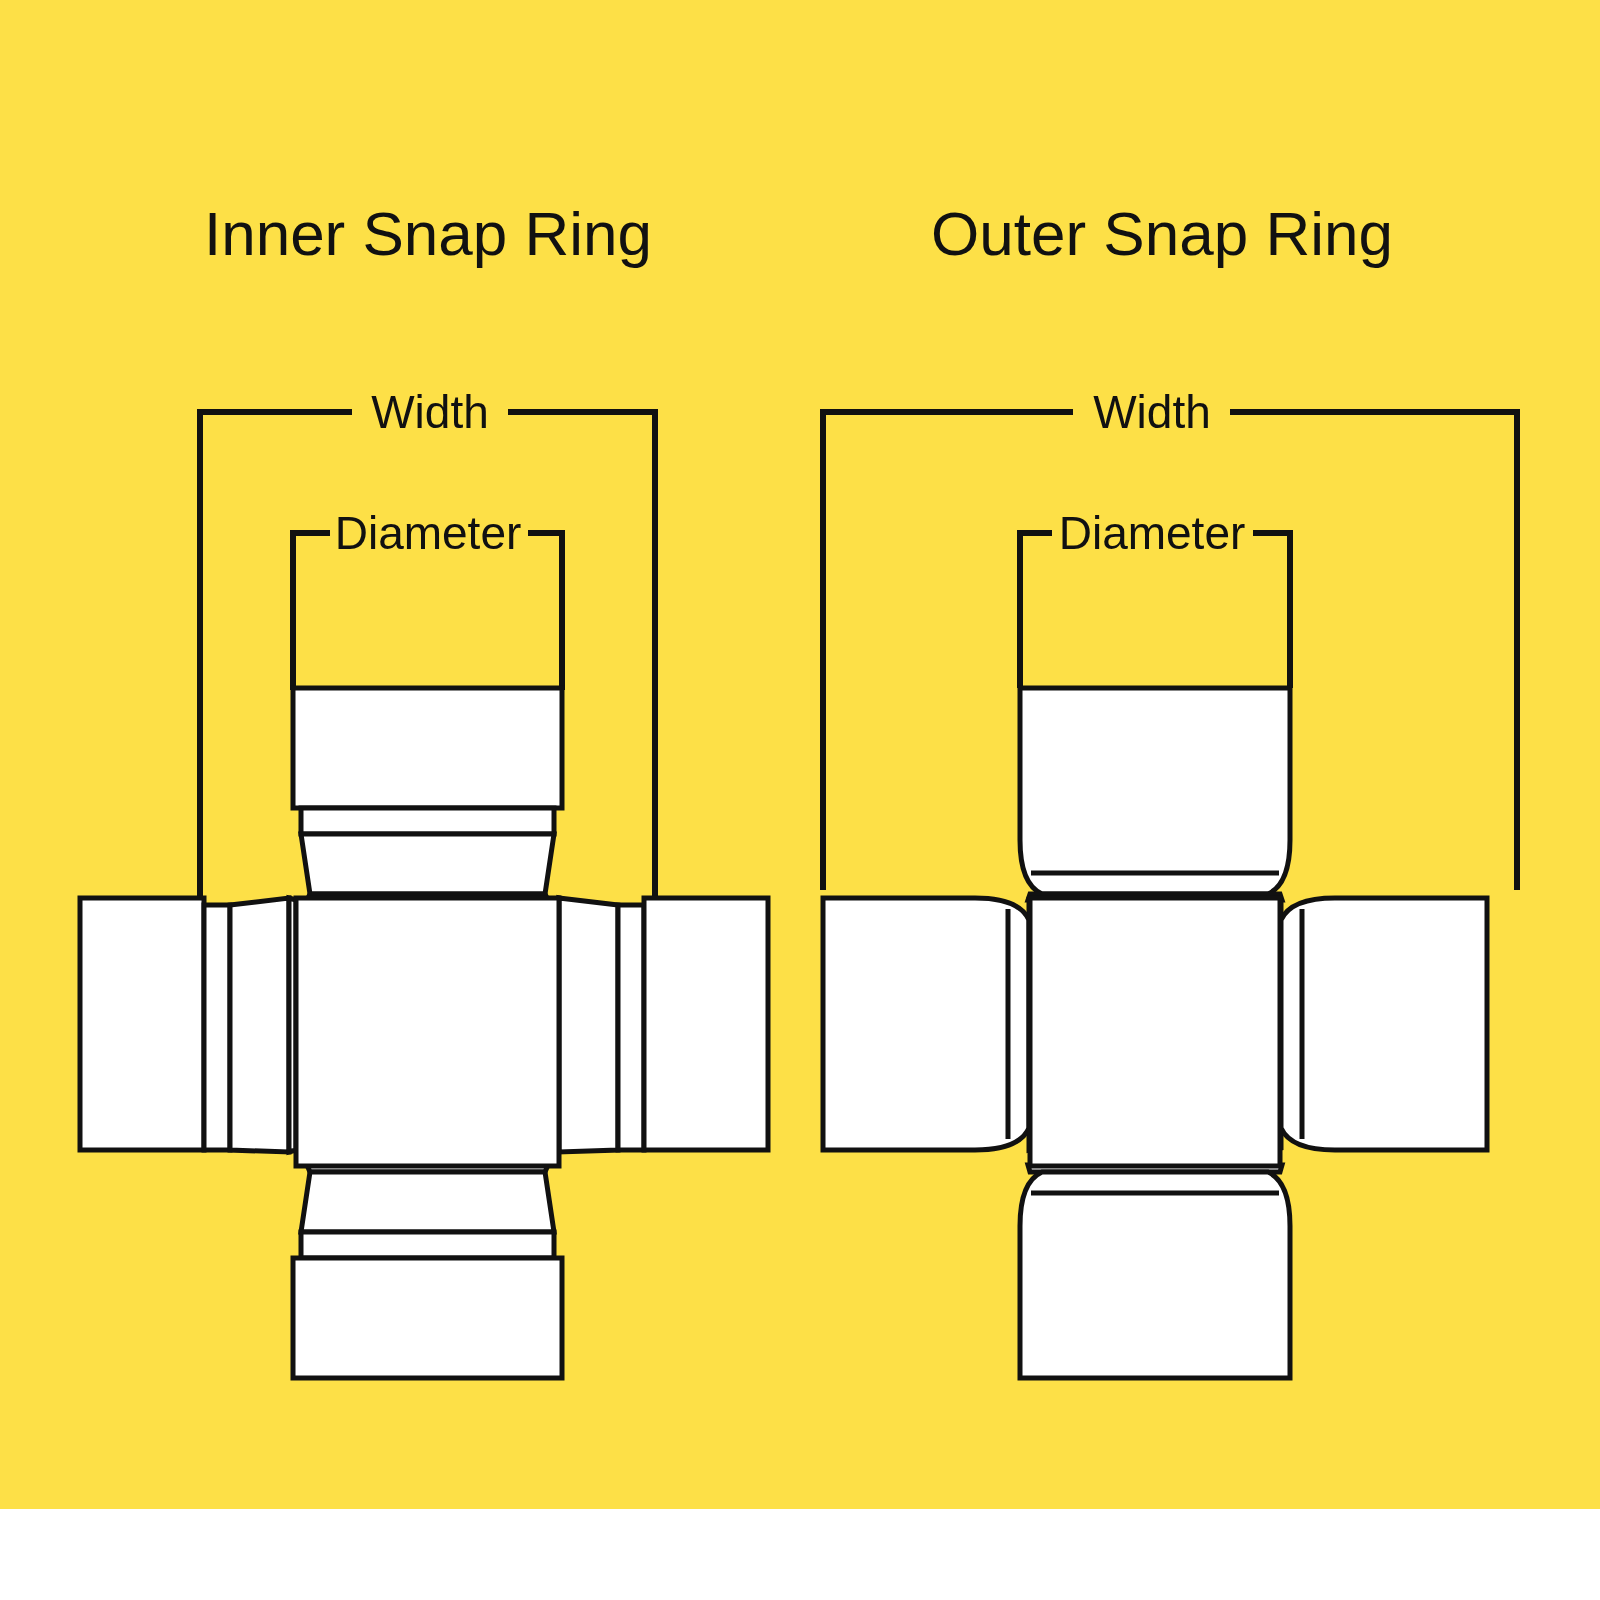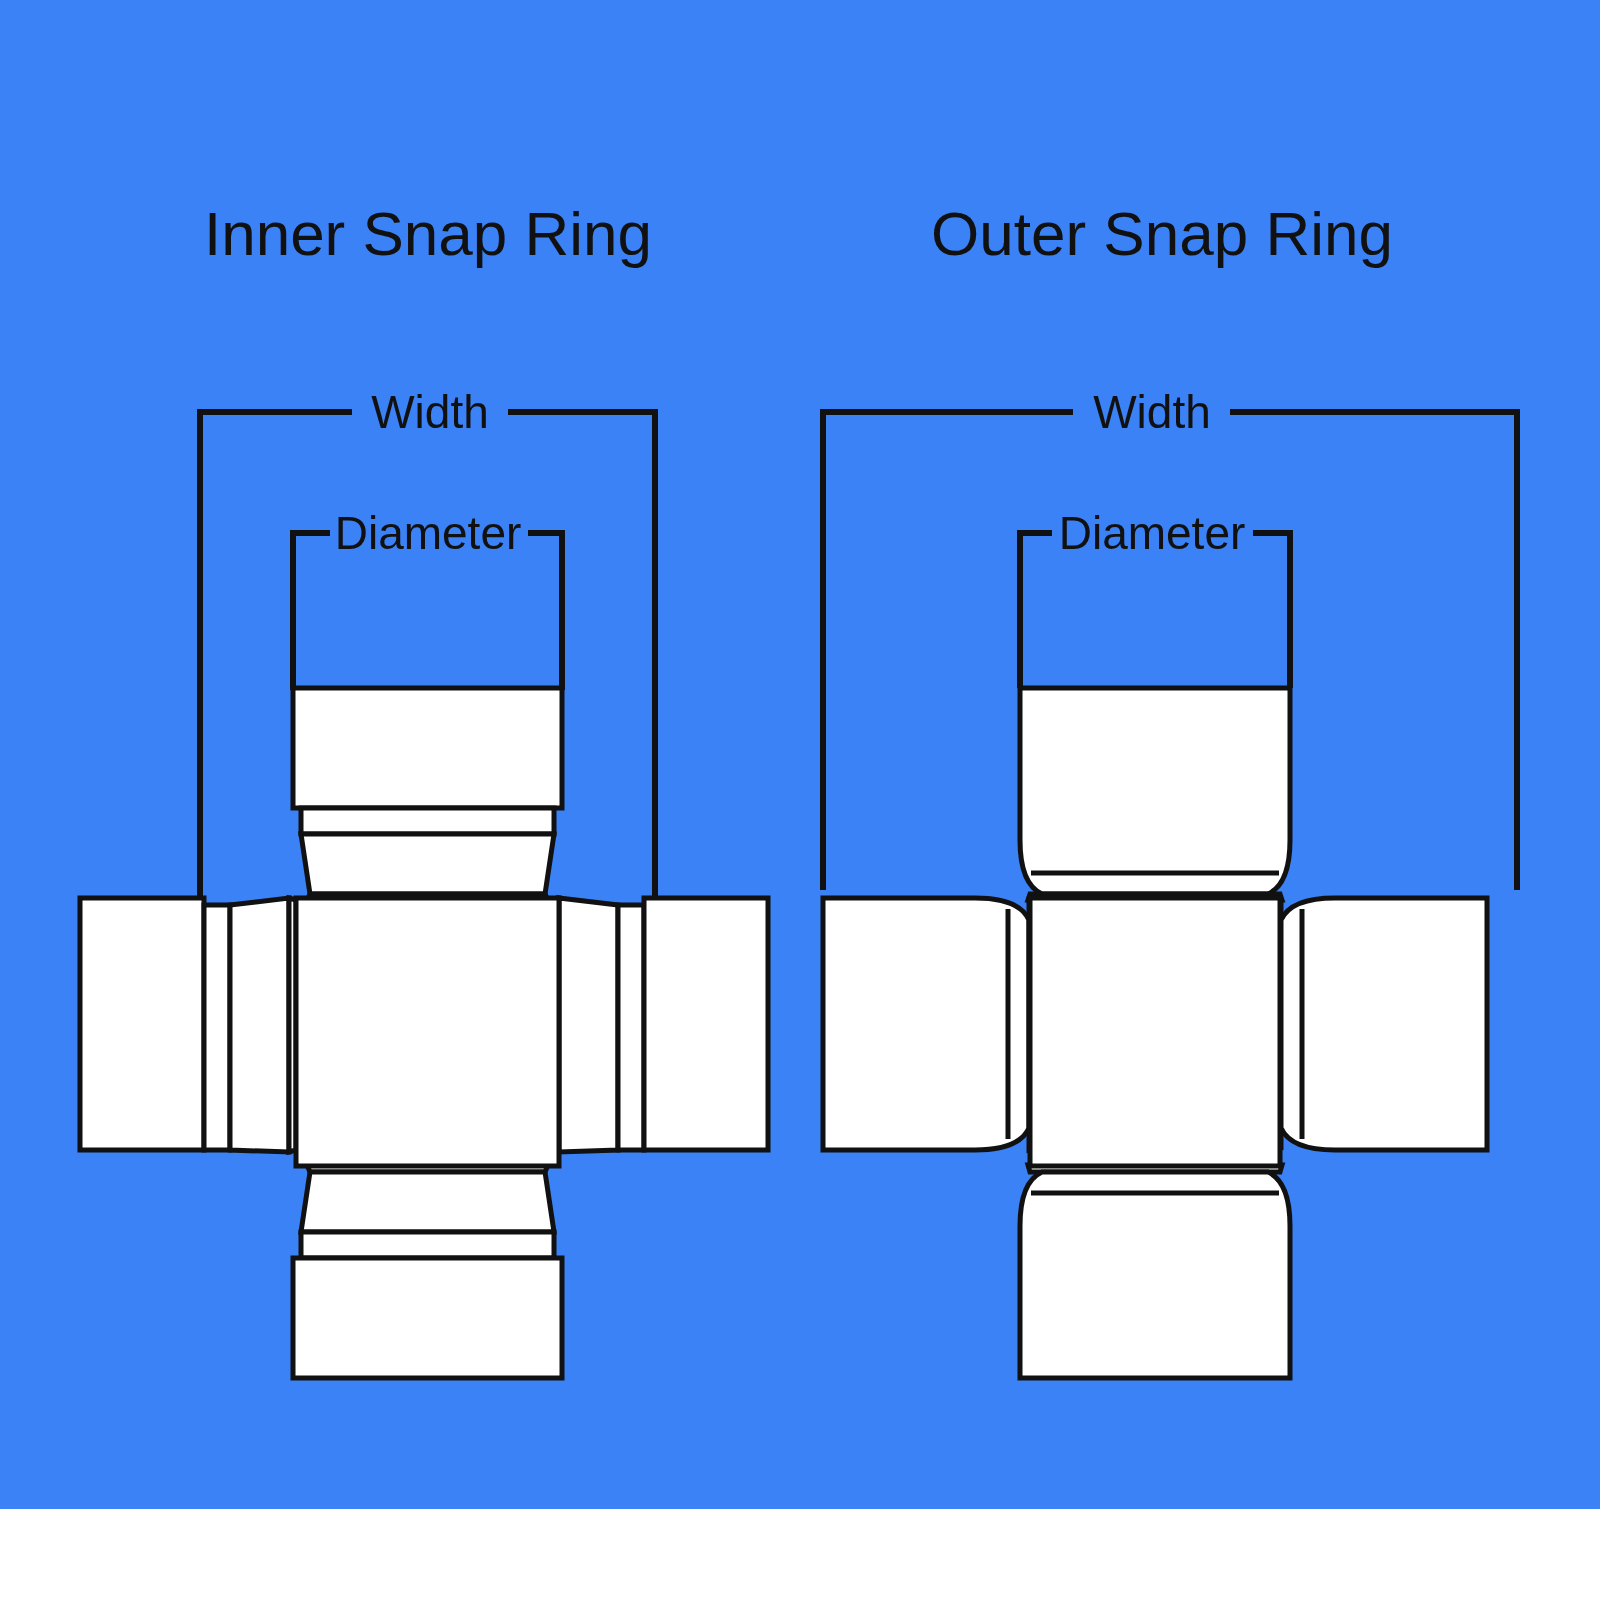--- a/index.html
+++ b/index.html
@@ -11,21 +11,21 @@
     width: 1600px;
     height: 1600px;
     font-family: "Liberation Sans", sans-serif;
     color: #000000;
     overflow: hidden;
   }
   #canvas {
     position: relative;
     width: 1600px;
     height: 1509px;
-    background: #3b82f6;
+    background: #fde047;
   }
   svg.diagram-svg {
     position: absolute;
     top: 0;
     left: 0;
     width: 1600px;
     height: 1600px;
   }
   .title-text {
     font-family: "Liberation Sans", sans-serif;

